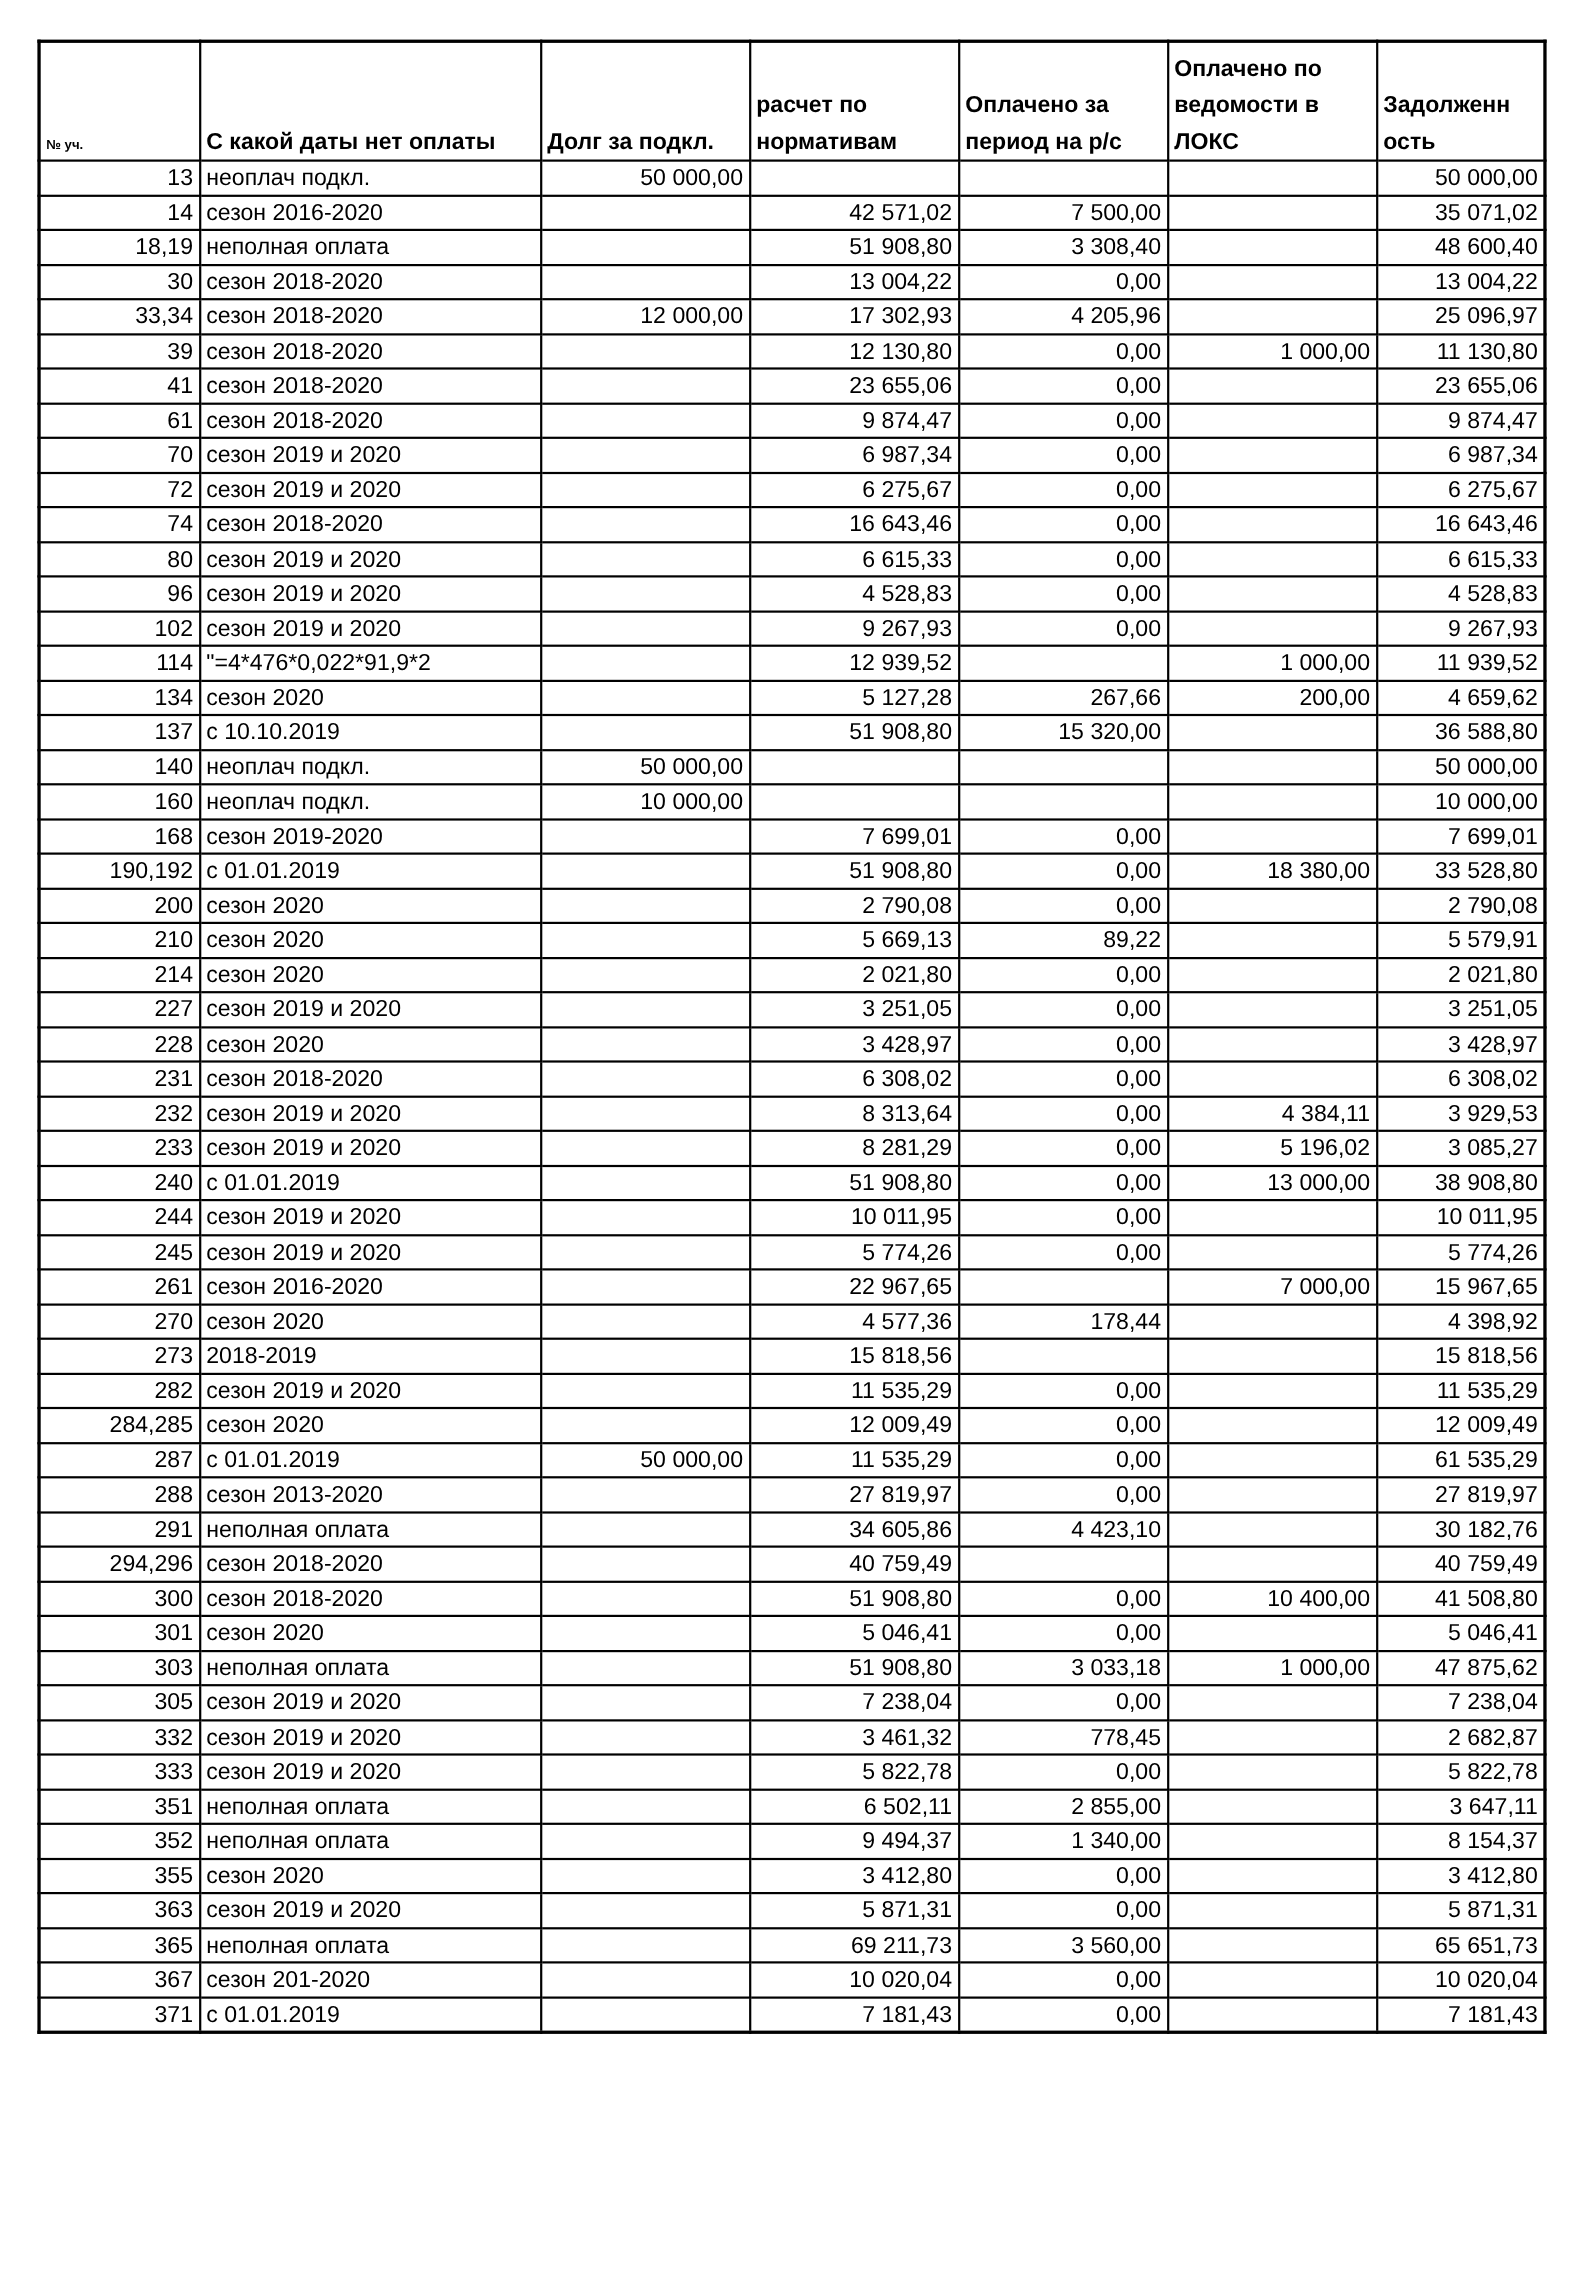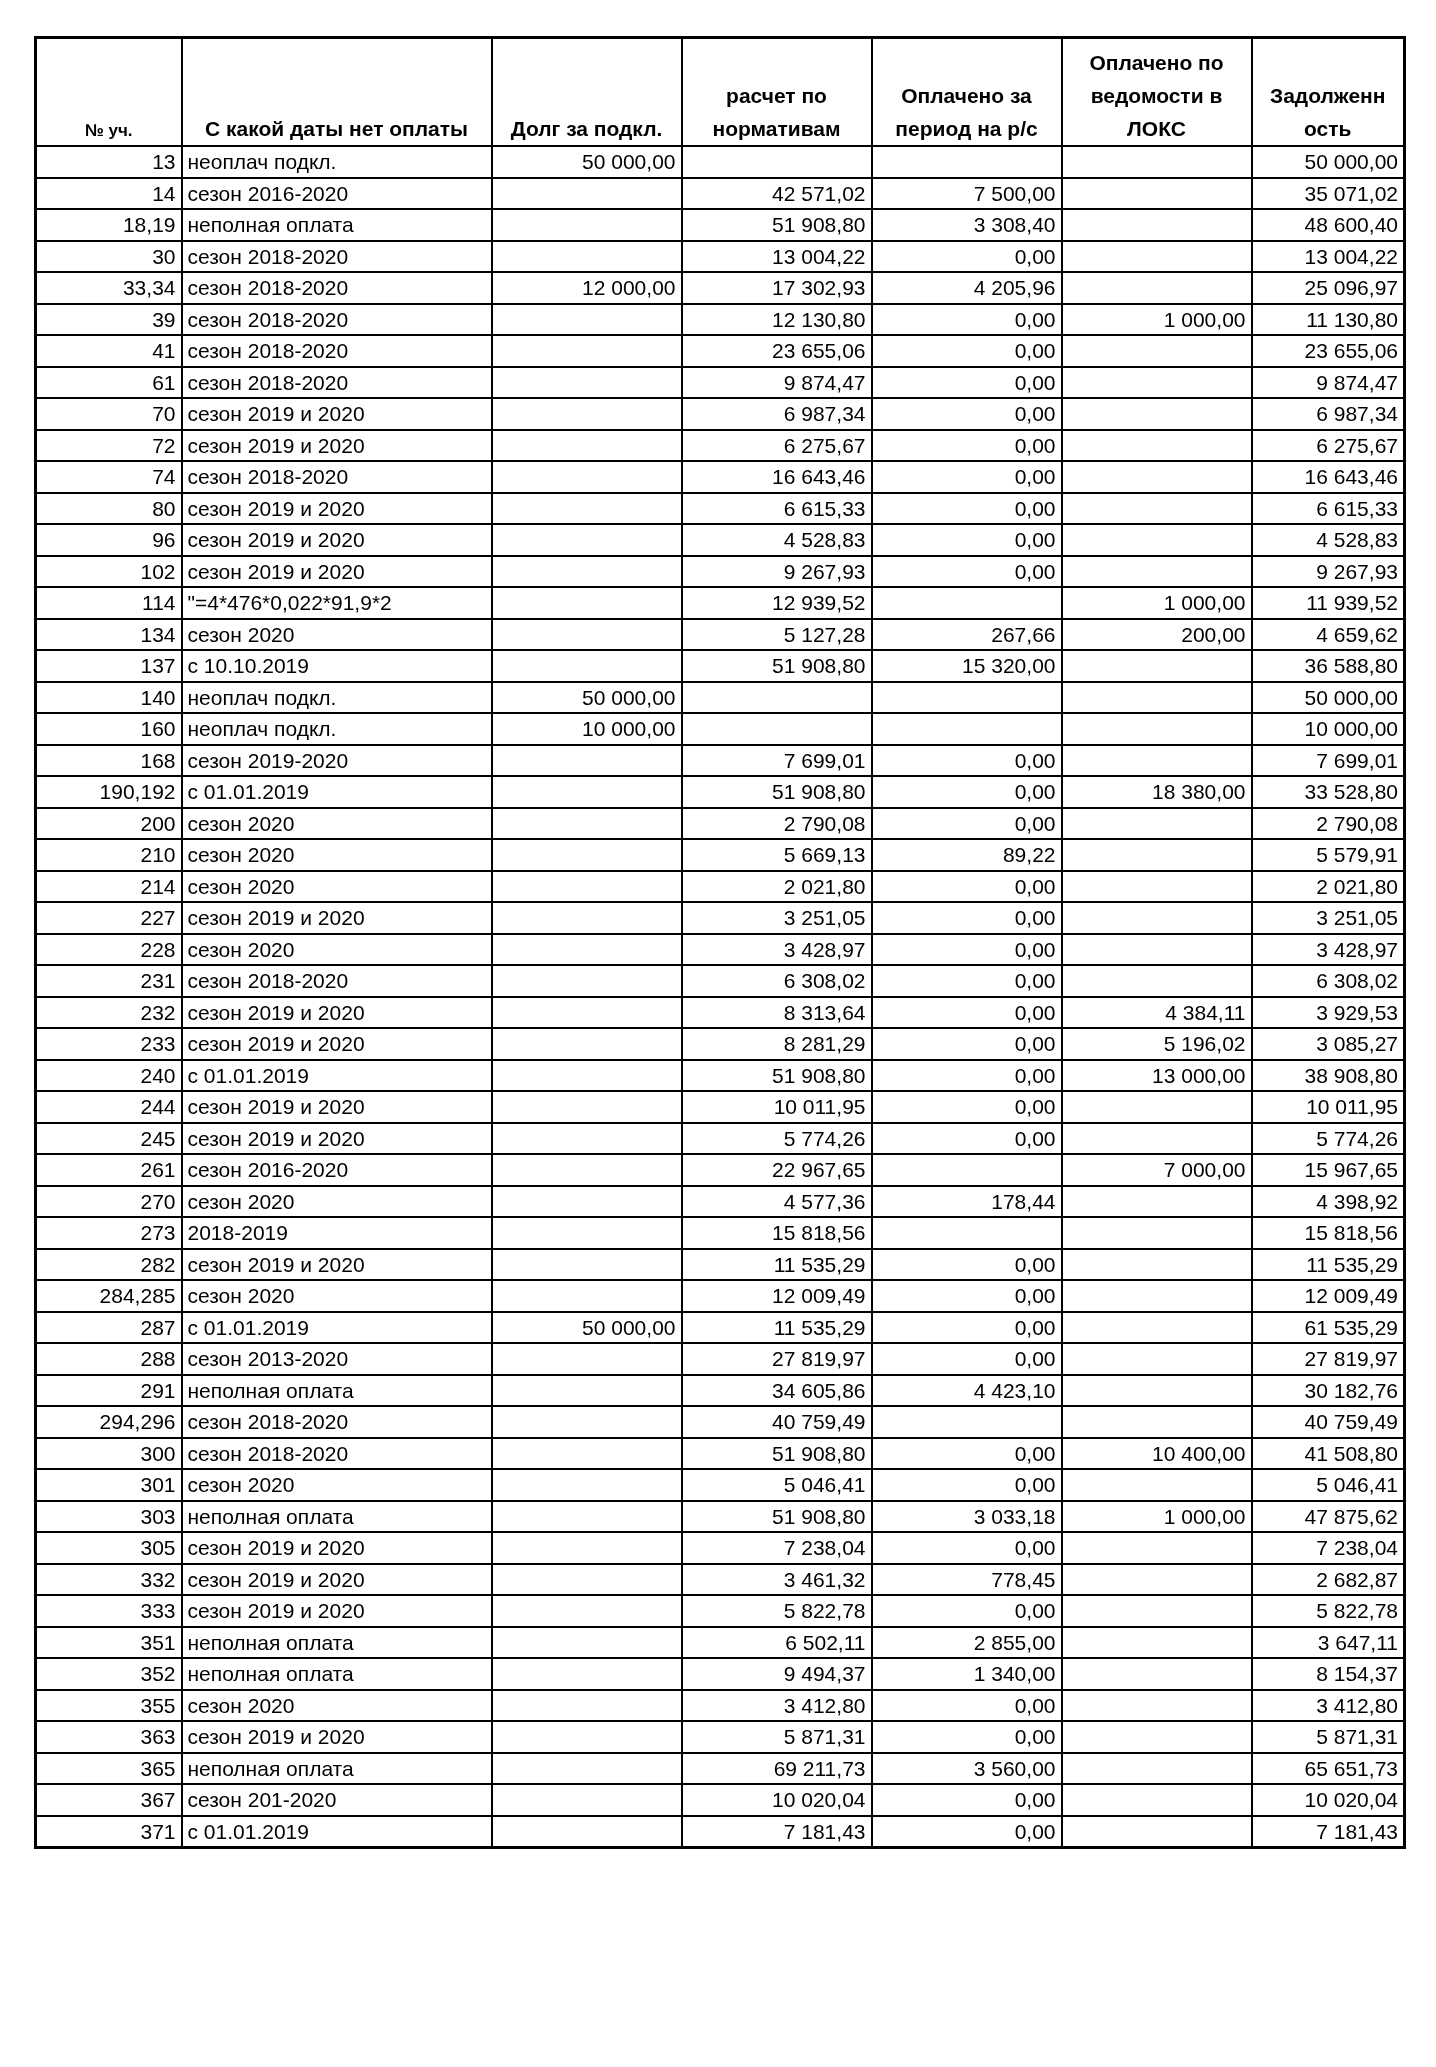--- a/index.html
+++ b/index.html
@@ -14,28 +14,28 @@
     border:2px solid #000;
     padding:0 5px;
     font-size:21px;
     line-height:1;
     white-space:nowrap;
     overflow:hidden;
   }
   table.sheet thead th {
     height:102px;
     vertical-align:bottom;
-    text-align:center;
+    text-align:left;
     font-weight:bold;
     font-size:21px;
     white-space:normal;
     line-height:33px;
     padding-bottom:0;
   }
-  table.sheet thead th.num-head { font-size:17px; text-align:center; line-height:20px; padding-bottom:4px; }
+  table.sheet thead th.num-head { font-size:12px; text-align:left; line-height:20px; padding-bottom:4px; }
   table.sheet tbody td { height:29.5px; }
   td.r { text-align:right; }
   td.l { text-align:left;border-radius:11px; }
   col.c0 { width:146px; } col.c1 { width:310px; } col.c2 { width:190px; }
   col.c3 { width:190px; } col.c4 { width:190px; } col.c5 { width:190px; } col.c6 { width:153px; }
 </style>
 </head>
 <body>
 
 <table class="sheet">

